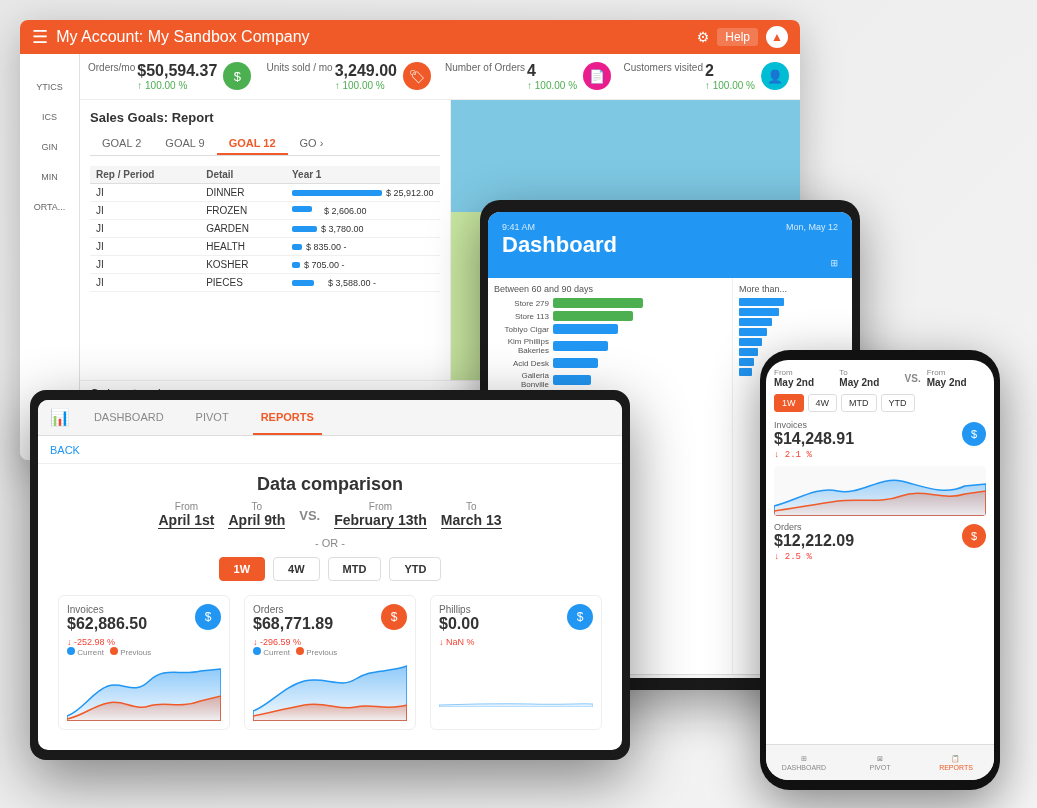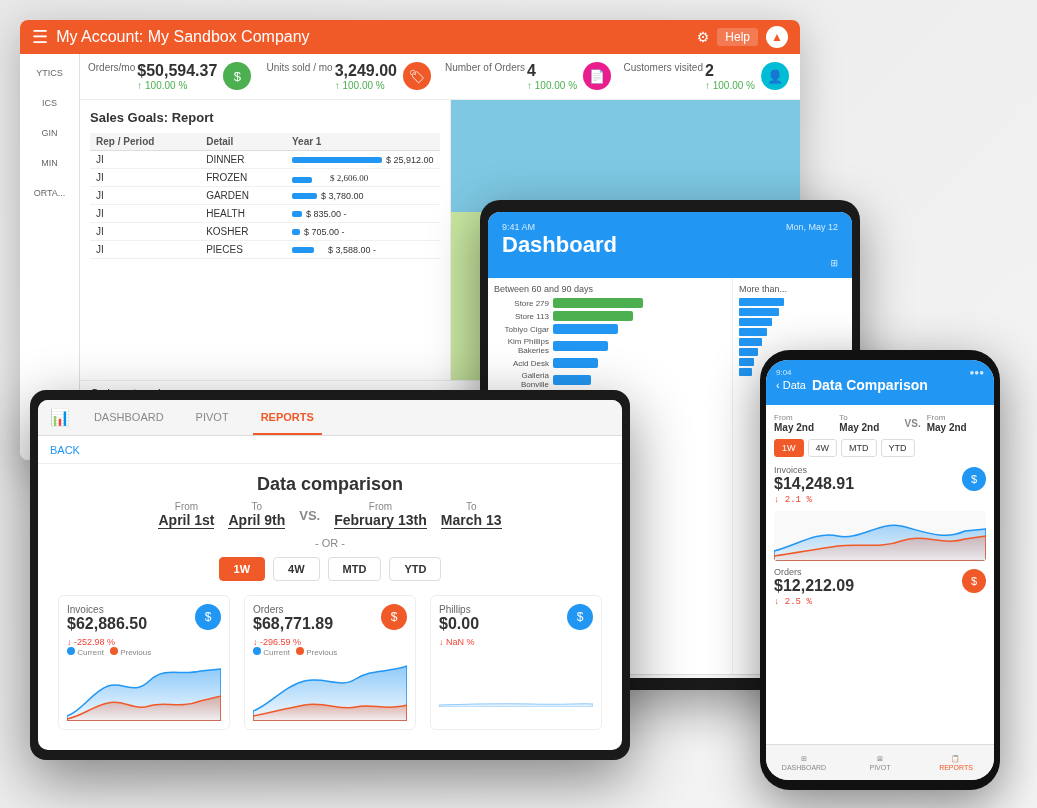--- a/index.html
+++ b/index.html
@@ -84,21 +84,21 @@
       height: calc(100% - 34px);
     }
 
     .sidebar {
       width: 60px;
       background: #fff;
       border-right: 1px solid #e0e0e0;
       display: flex;
       flex-direction: column;
       align-items: center;
-      padding-top: 14px;
+      padding-top: 28px;
       gap: 20px;
     }
     .sidebar-item-label {
       font-size: 9px;
       color: #666;
       text-align: center;
     }
 
     .main-content {
       flex: 1;
@@ -807,20 +807,26 @@
                 <div class="metric-change">↑ 100.00 %</div>
               </div>
               <div class="metric-icon teal">👤</div>
             </div>
           </div>
         </div>
 
         <div class="content-panels">
           <div class="left-panel">
             <div class="panel-title">Sales Goals: Report</div>
+            <div class="goal-tabs">
+              <div class="goal-tab">GOAL 2</div>
+              <div class="goal-tab">GOAL 9</div>
+              <div class="goal-tab active">GOAL 12</div>
+              <div class="goal-tab">GO ›</div>
+            </div>
             <table class="data-table">
               <thead>
                 <tr>
                   <th>Rep / Period</th>
                   <th>Detail</th>
                   <th>Year 1</th>
                 </tr>
               </thead>
               <tbody id="goals-tbody">
               <tr>
@@ -830,21 +836,21 @@
           <div style="display:flex;align-items:center;gap:4px;">
             <div class="mini-bar" style="width:90px;"></div>
             <span style="font-size:9px;white-space:nowrap;">$ 25,912.00</span>
           </div>
         </td>
       </tr>
                   <tr>
         <td>JI</td>
         <td>FROZEN</td>
         <td class="bar-cell">
-          <div style="display:flex;align-items:flex-end;gap:18px;font-family:Liberation Serif, serif;">
+          <div style="display:flex;align-items:flex-start;gap:12px;">
             <div class="mini-bar" style="width:20px;"></div>
             <span style="font-size:9px;white-space:nowrap;">$ 2,606.00</span>
           </div>
         </td>
       </tr>
                   <tr>
         <td>JI</td>
         <td>GARDEN</td>
         <td class="bar-cell">
           <div style="display:flex;align-items:center;gap:4px;">
@@ -996,30 +1002,20 @@
         <div class="tablet-nav-item">
           
           
         </div>
       </div>
     </div>
   </div>
 
   <div class="phone">
     <div class="phone-screen">
-      <div class="phone-header">
-        <div class="phone-status">
-          <span>9:04</span>
-          <span>●●●</span>
-        </div>
-        <div class="phone-nav">
-          <span class="phone-back">‹ Data</span>
-          <span class="phone-title">Data Comparison</span>
-        </div>
-      </div>
       <div class="phone-body">
 
         <div class="phone-comparison-row">
           <div class="phone-comp-col">
             <div class="phone-comp-label">From</div>
             <div class="phone-comp-value">May 2nd</div>
           </div>
           <div class="phone-comp-col">
             <div class="phone-comp-label">To</div>
             <div class="phone-comp-value">May 2nd</div>

